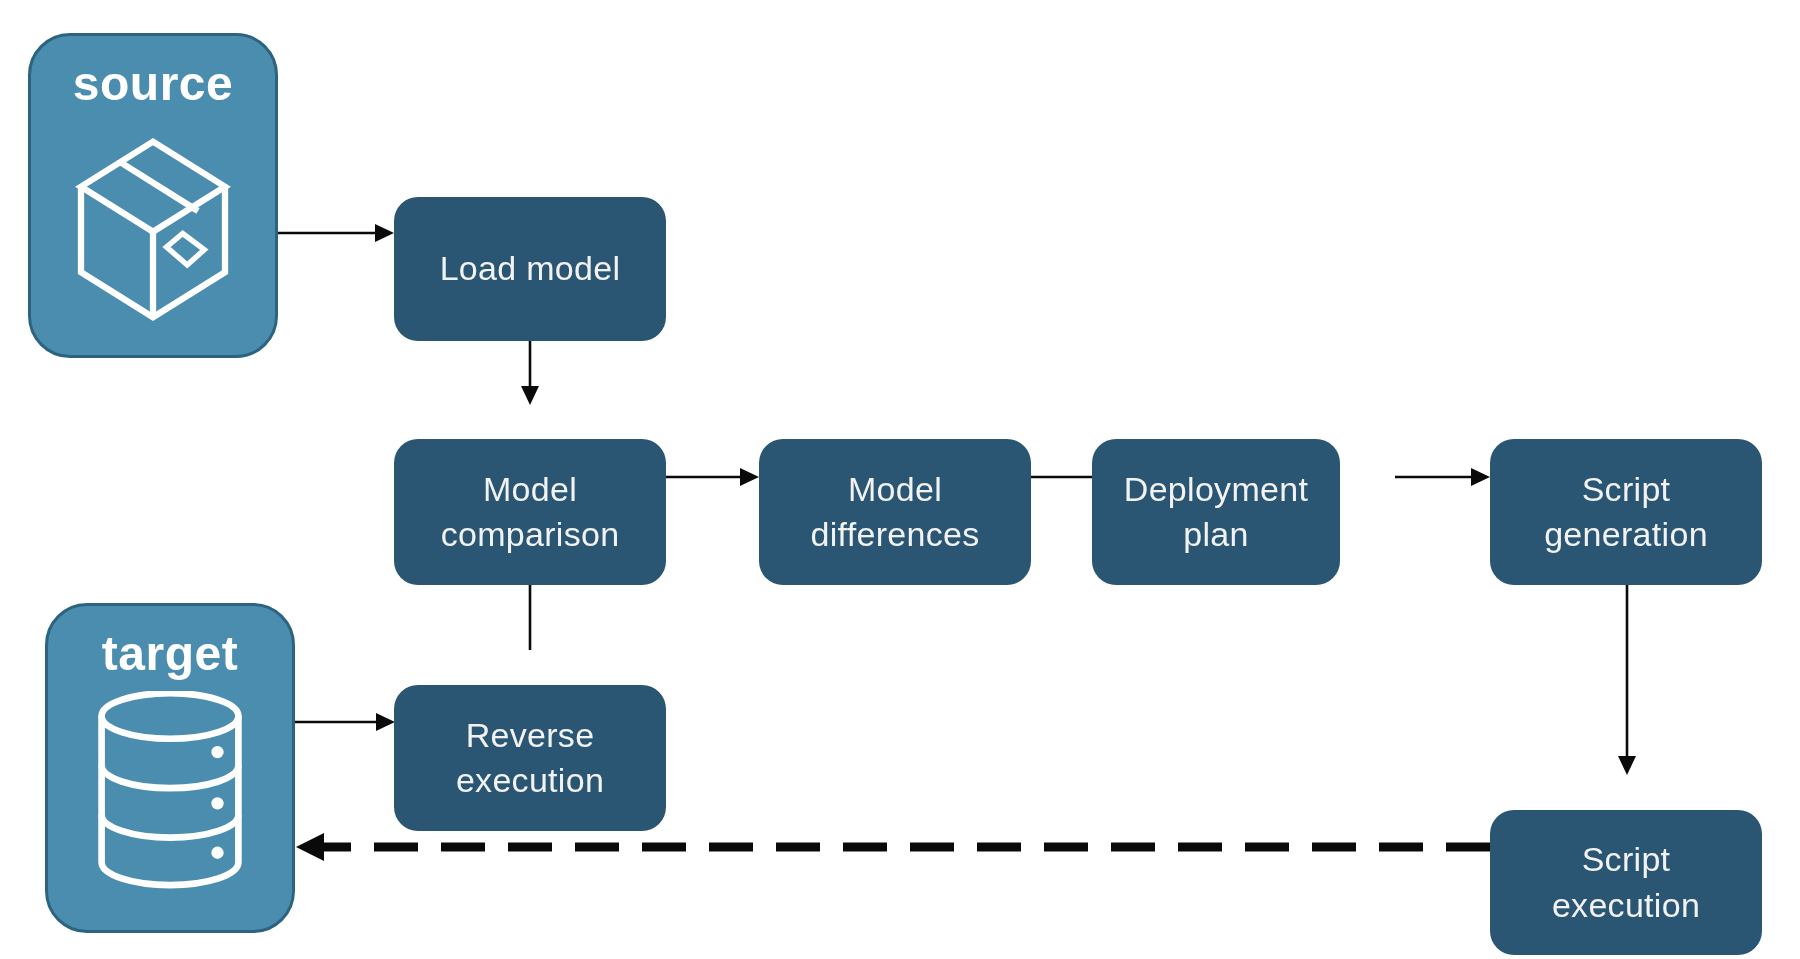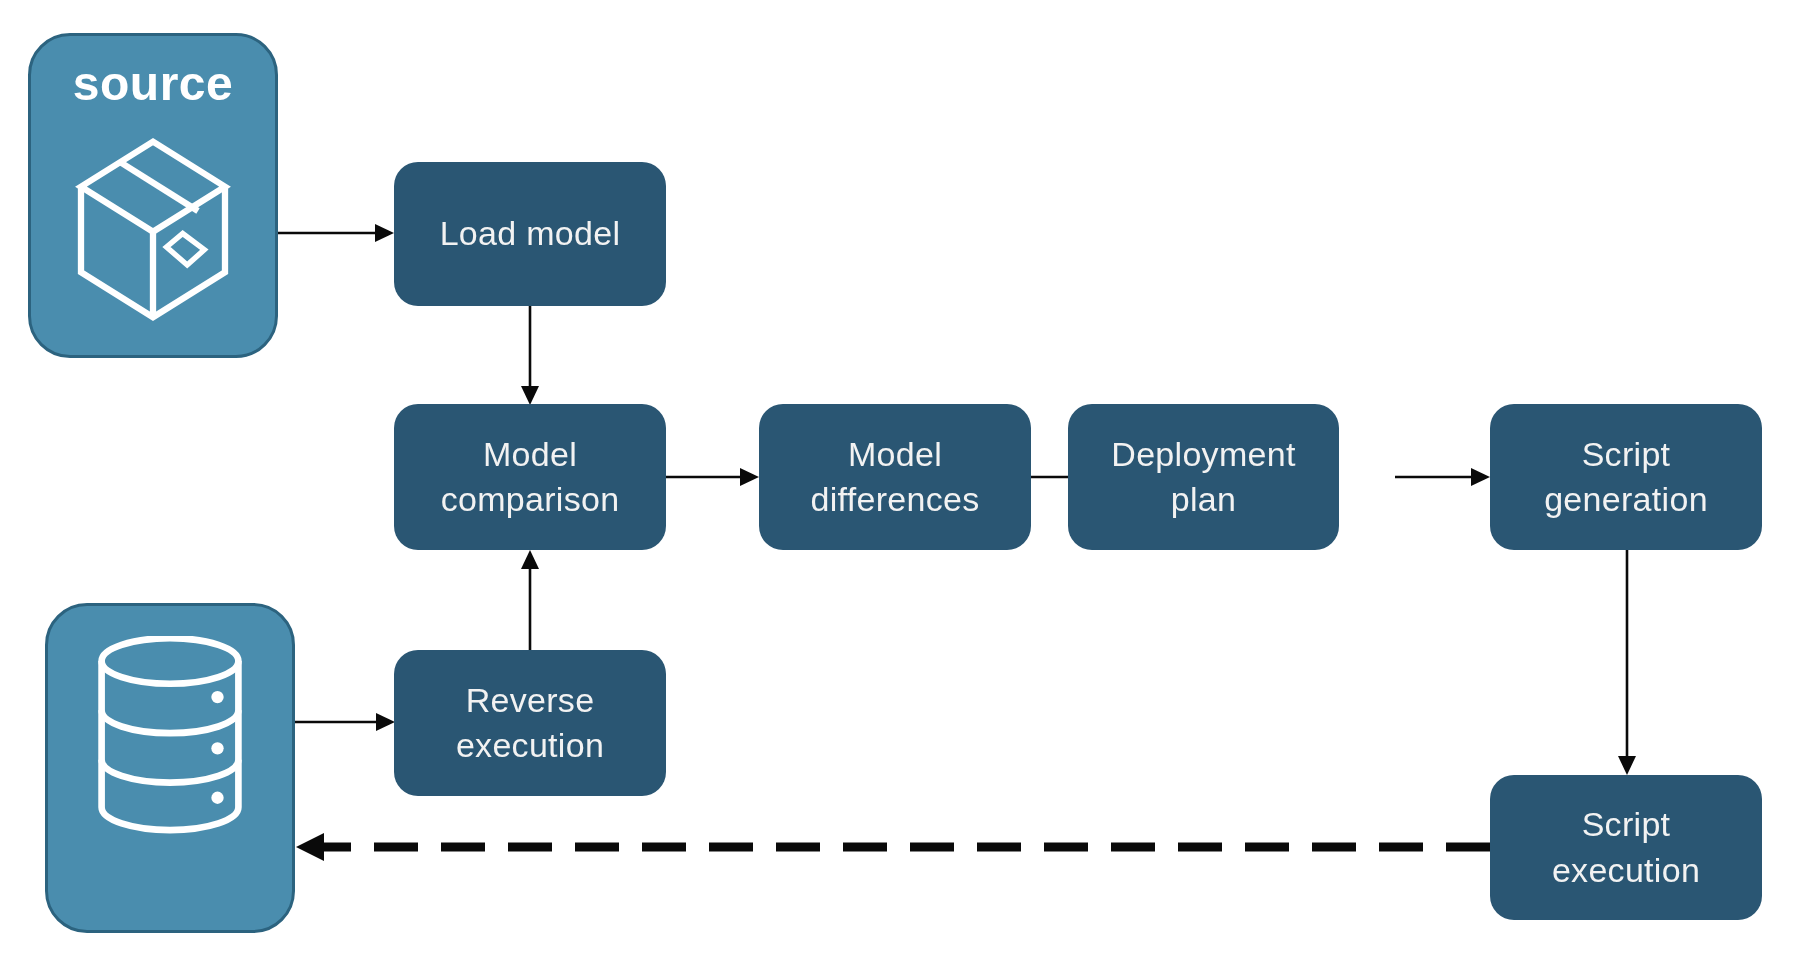--- a/index.html
+++ b/index.html
@@ -38,20 +38,21 @@
     color: var(--node-text, #f2f2f2);
     border-radius: 24px;
     display: flex;
     align-items: center;
     justify-content: center;
     text-align: center;
     font-size: 34px;
     line-height: 1.33;
     letter-spacing: 0.3px;
     white-space: pre-line;
+    margin-top: 35px;
   }
   .container-box {
     position: absolute;
     box-sizing: border-box;
     background: var(--container-fill, #4a8dae);
     border: 3px solid var(--container-border, #2c637f);
     border-radius: 42px;
     display: flex;
     flex-direction: column;
     align-items: center;
@@ -125,20 +126,21 @@
     <svg class="container-icon" width="180" height="207" viewBox="0 0 200 230" xmlns="http://www.w3.org/2000/svg">
       <polygon class="icon-stroke" points="100,23 180,73 100,123 20,73"></polygon>
       <path class="icon-stroke" d="M20,73 L20,168 L100,218 L180,168 L180,73"></path>
       <path class="icon-stroke" d="M100,123 L100,218"></path>
       <path class="icon-stroke" d="M64,46 L150,100"></path>
       <polygon class="icon-stroke" style="stroke-width:6" points="115,140 133,125 157,143 138,160"></polygon>
     </svg>
   </div>
 
   <div class="container-box" style="left:45px; top:603px; width:250px; height:330px;">
+    <div class="container-label">target</div>
     <svg class="container-icon" width="152" height="200" viewBox="0 0 160 210" xmlns="http://www.w3.org/2000/svg">
       <ellipse class="icon-stroke" cx="80" cy="26" rx="72" ry="24"></ellipse>
       <path class="icon-stroke" d="M8,26 L8,180 A72,24 0 0 0 152,180 L152,26"></path>
       <path class="icon-stroke" d="M8,78 A72,24 0 0 0 152,78"></path>
       <path class="icon-stroke" d="M8,130 A72,24 0 0 0 152,130"></path>
       <circle class="icon-dot" cx="130" cy="64" r="6.5"></circle>
       <circle class="icon-dot" cx="130" cy="118" r="6.5"></circle>
       <circle class="icon-dot" cx="130" cy="170" r="6.5"></circle>
     </svg>
   </div>
@@ -150,21 +152,21 @@
   <div class="node" style="left:394px; top:404px; width:272px; height:146px;">
     <span>Model
 comparison</span>
   </div>
 
   <div class="node" style="left:759px; top:404px; width:272px; height:146px;">
     <span>Model
 differences</span>
   </div>
 
-  <div class="node" style="left:1068px; top:404px; width:271px; height:146px;align-items:center;">
+  <div class="node" style="left:1092px; top:404px; width:248px; height:146px;align-items:center;">
     <span>Deployment
 plan</span>
   </div>
 
   <div class="node" style="left:1490px; top:404px; width:272px; height:146px;">
     <span>Script
 generation</span>
   </div>
 
   <div class="node" style="left:394px; top:650px; width:272px; height:146px;">

